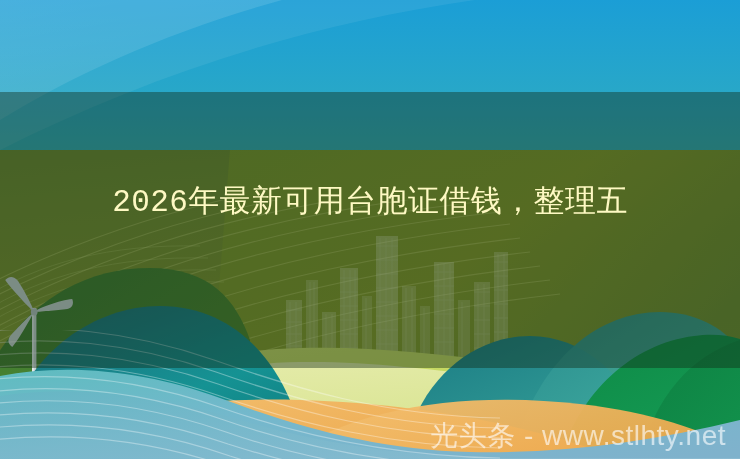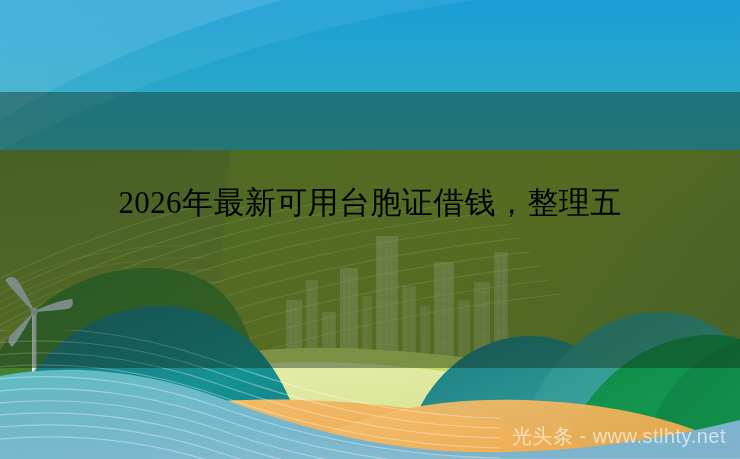--- a/index.html
+++ b/index.html
@@ -36,36 +36,36 @@
     position: absolute;
     left: 0;
     top: 181px;
     width: 740px;
     text-align: center;
     padding: 0 18px;
     box-sizing: border-box;
   }
   .title-line {
     display: block;
-    color: #000000;
+    color: #fef9c3;
     font-size: 31px;
     line-height: 44px;
     letter-spacing: 0.4px;
     white-space: nowrap;
     font-weight: 400;
-    font-family: Liberation Serif, serif;
+    font-family: Liberation Mono, monospace;
   }
 
   
   .watermark {
     position: absolute;
     right: 14px;
     bottom: 4px;
     color: rgba(255,255,255,0.62);
-    font-size: 20px;
+    font-size: 28px;
     line-height: 38px;
     letter-spacing: 0.5px;
     white-space: nowrap;
     font-family: "Liberation Sans", "DejaVu Sans", sans-serif;
     font-weight: 400;
   }
 </style>
 </head>
 <body>
 

